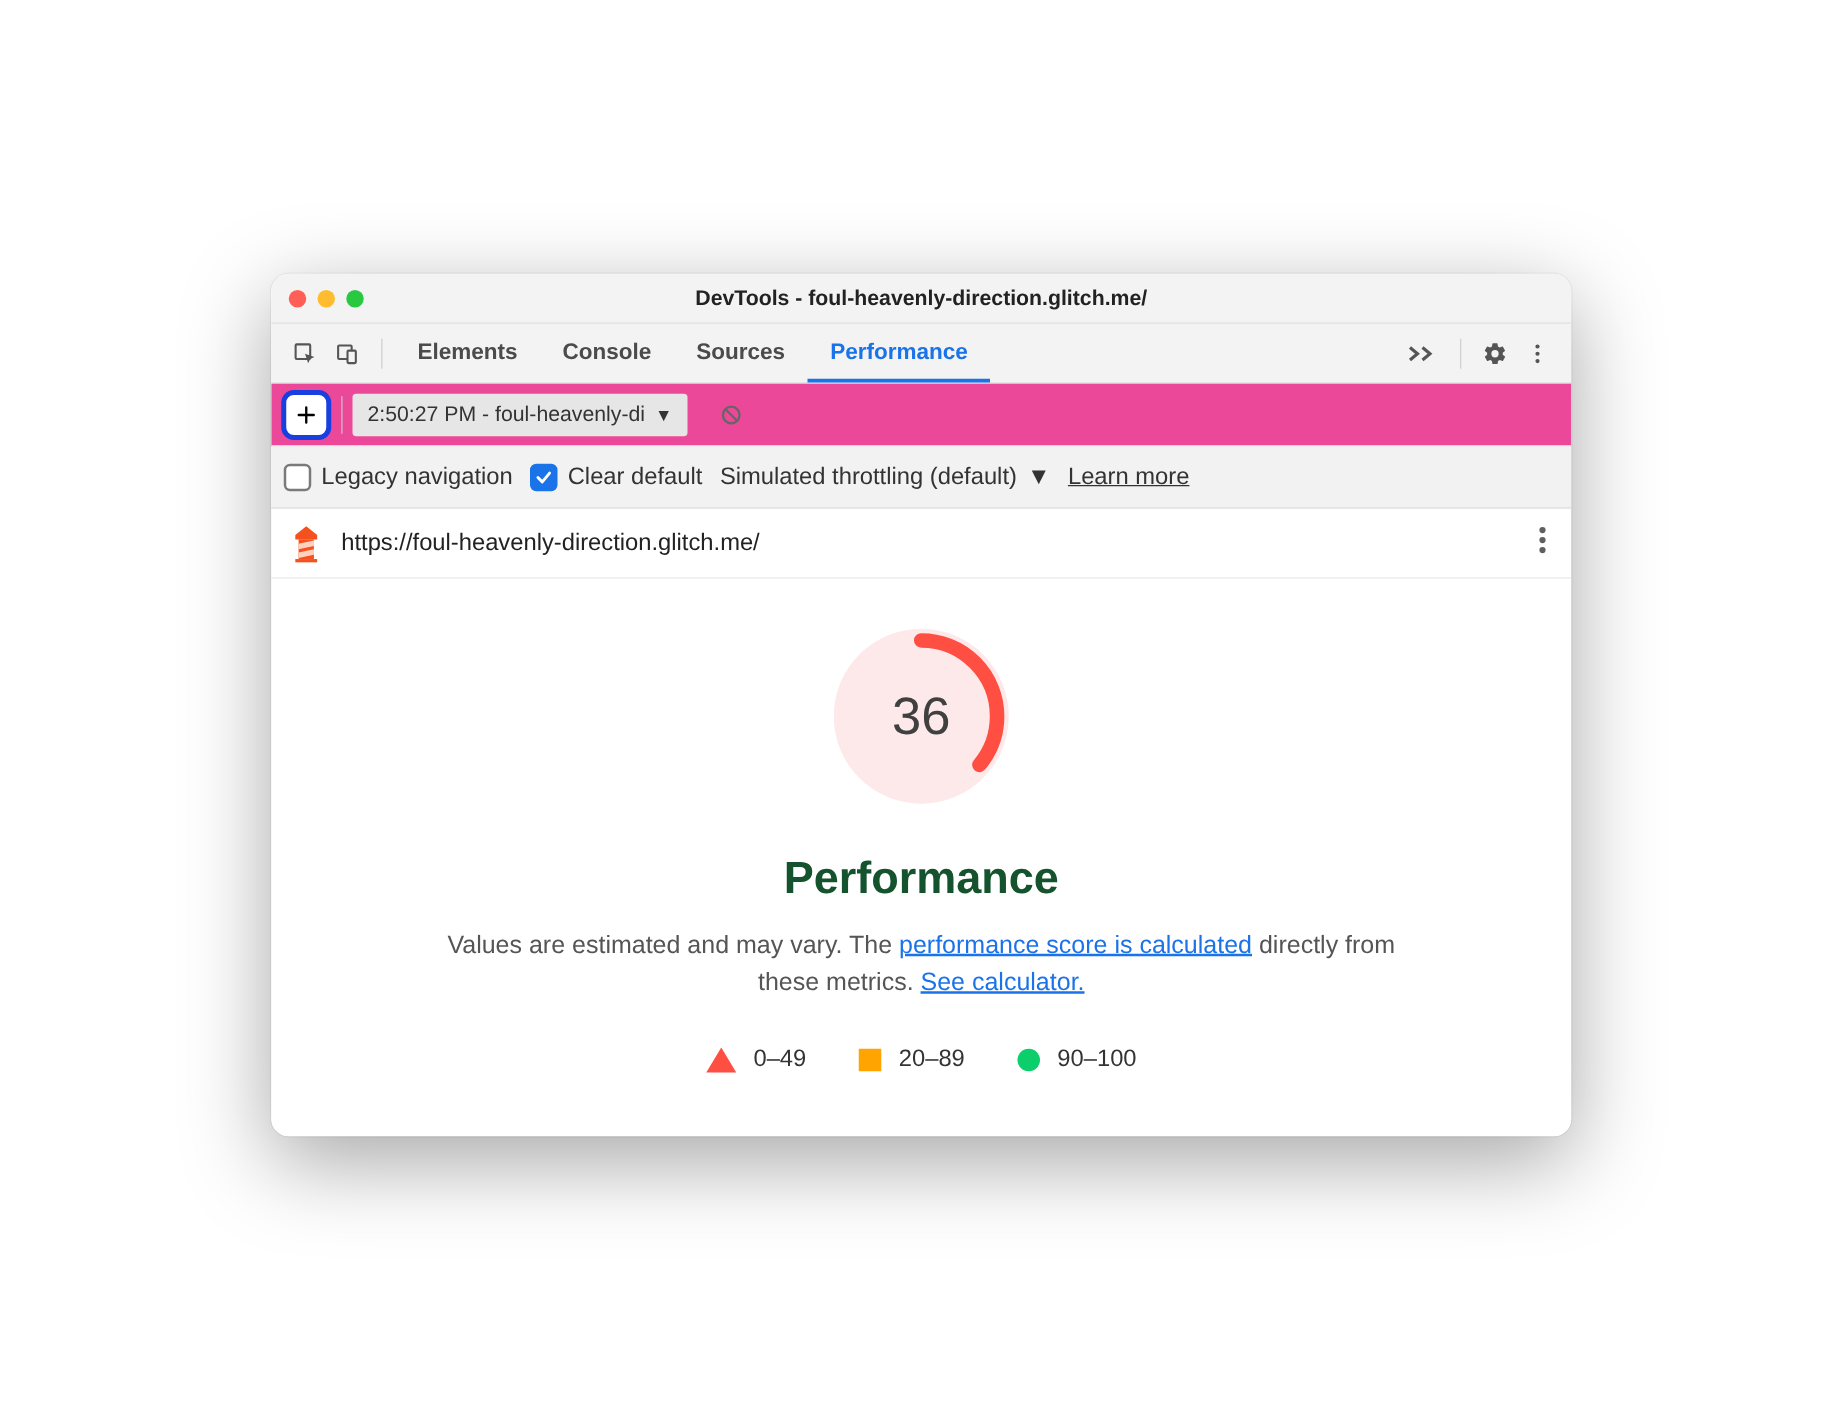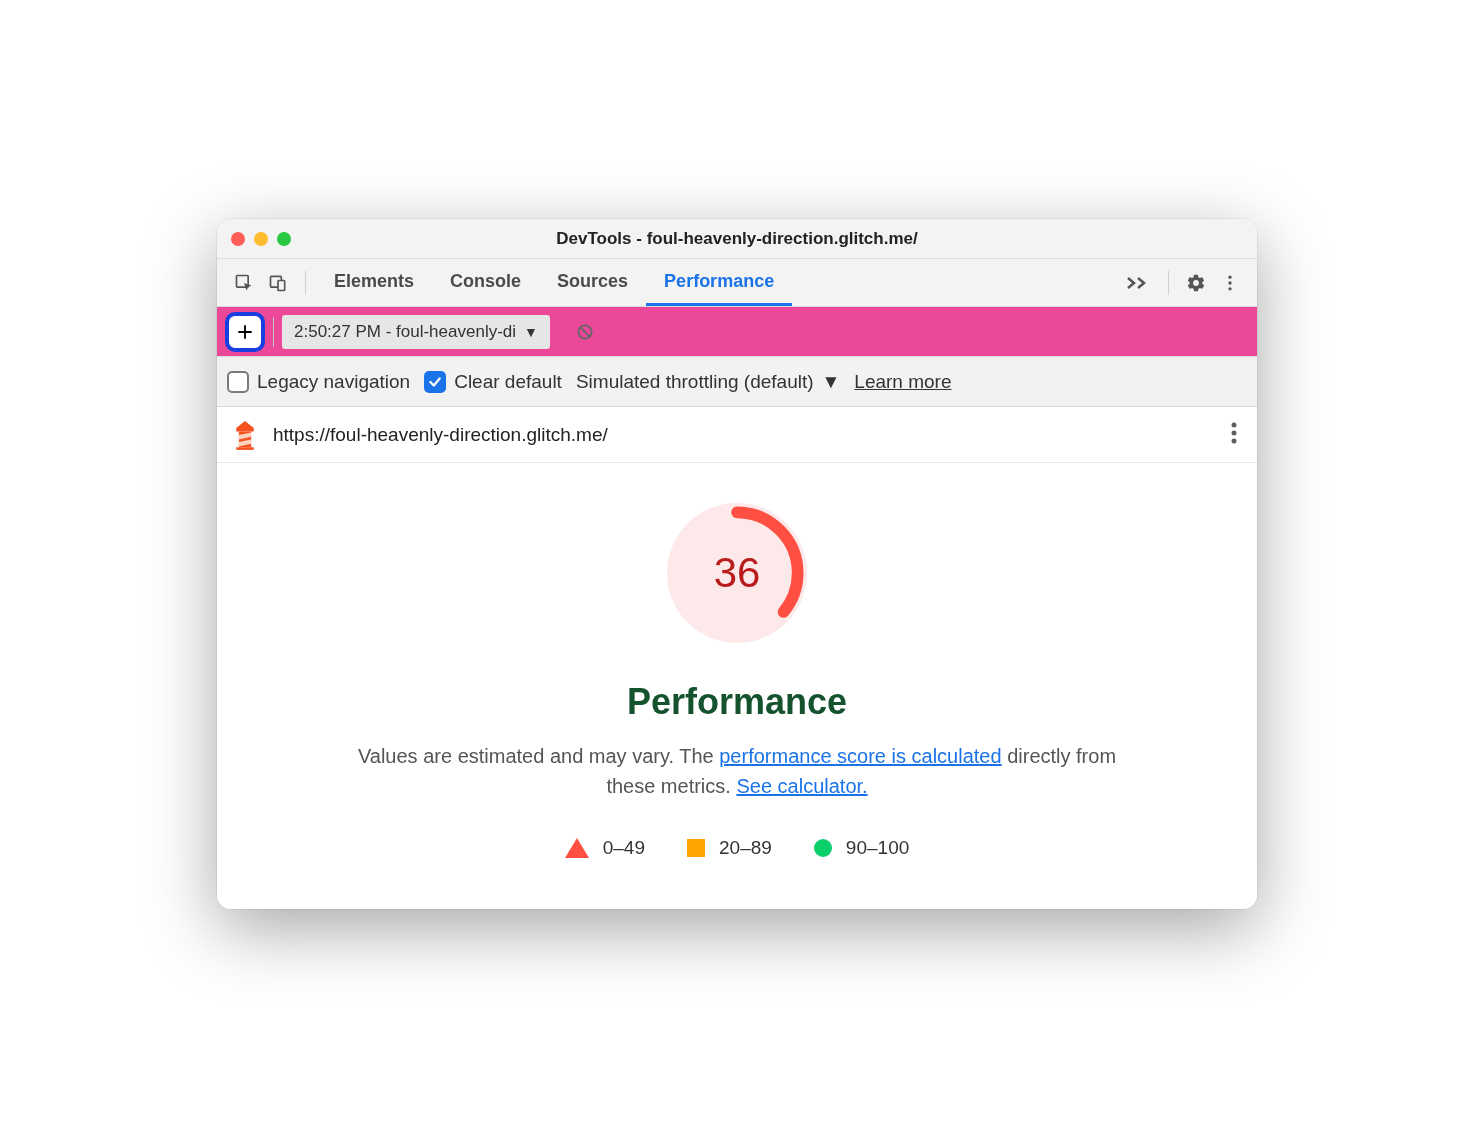--- a/index.html
+++ b/index.html
@@ -150,21 +150,21 @@
     .gauge-wrap { position:relative; width:140px; height:140px; }
     .gauge-bg {
       position:absolute; inset:0;
       border-radius:50%;
       background:#fde9e9;
     }
     .gauge svg { position:absolute; inset:0; }
     .gauge-num {
       position:absolute; inset:0;
       display:flex; align-items:center; justify-content:center;
-      font-size: 42px; font-weight:500; color:#b91c1c;
+      font-size: 42px; font-weight:500; color:#404040;
     }
     .perf-title { font-size: 36px; font-weight:600; color:#14532d; margin: 38px 0 18px; }
     .desc { font-size: 20px; color:#555; max-width: 780px; margin: 11px auto; line-height: 1.5; }
     .desc a { color:#1a73e8; text-decoration: underline; cursor:pointer; }
     .legend {
       margin-top: 36px;
       display: flex; justify-content: center; gap: 42px;
       font-size: 19px; color:#333;
     }
     .legend-item { display:flex; align-items:center; gap:14px; }

